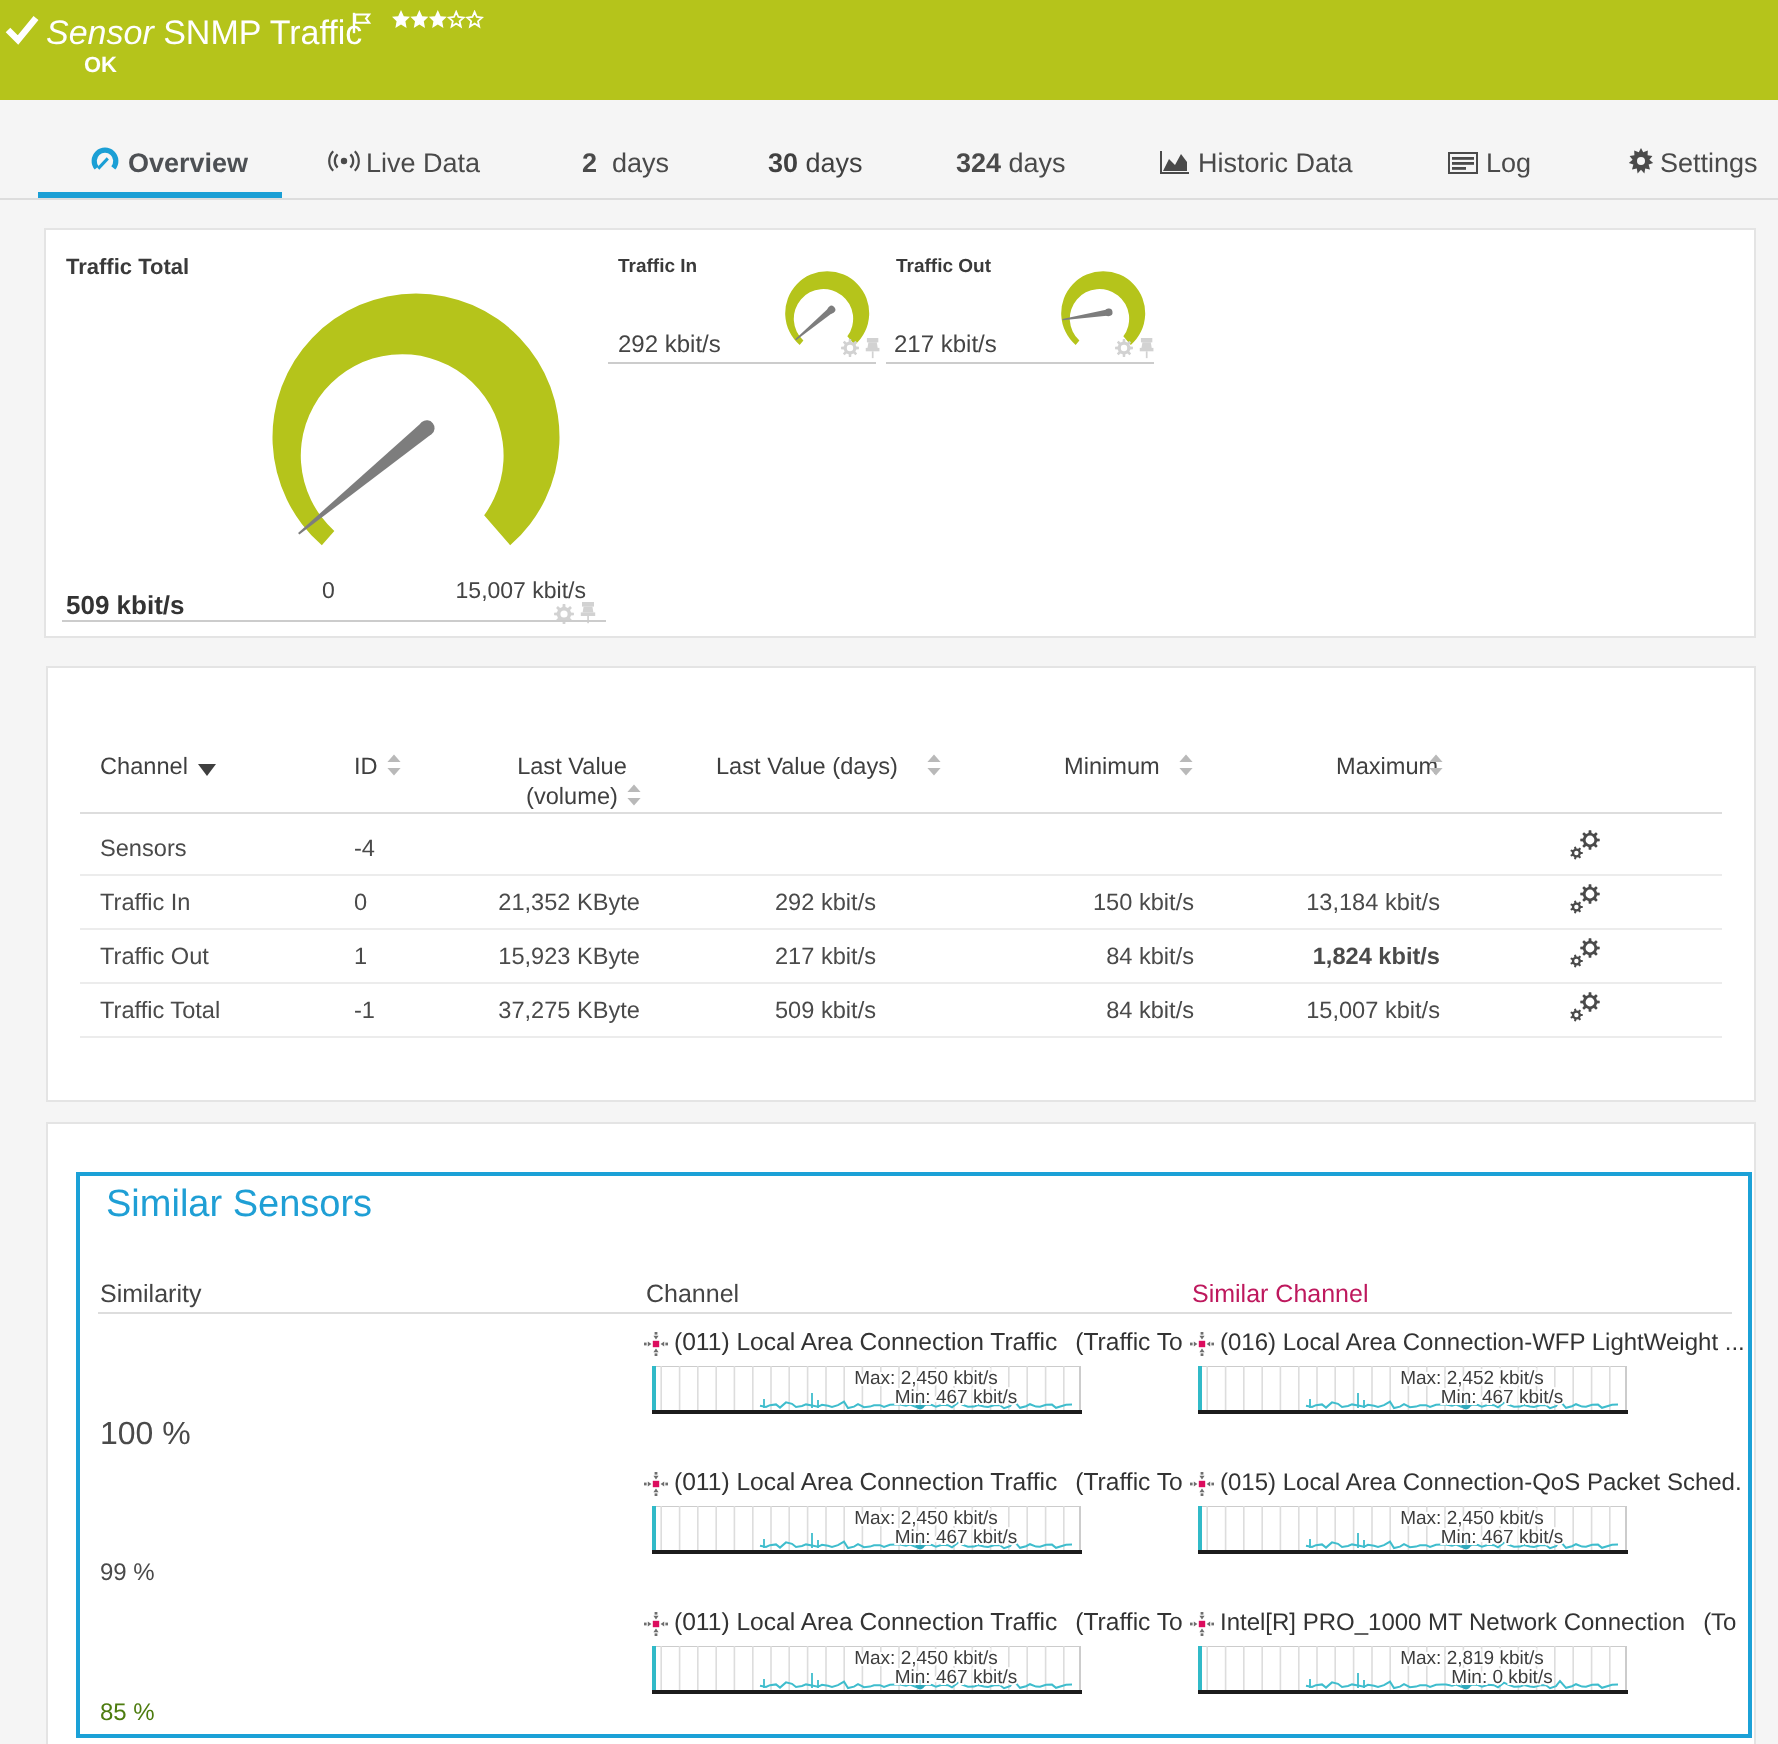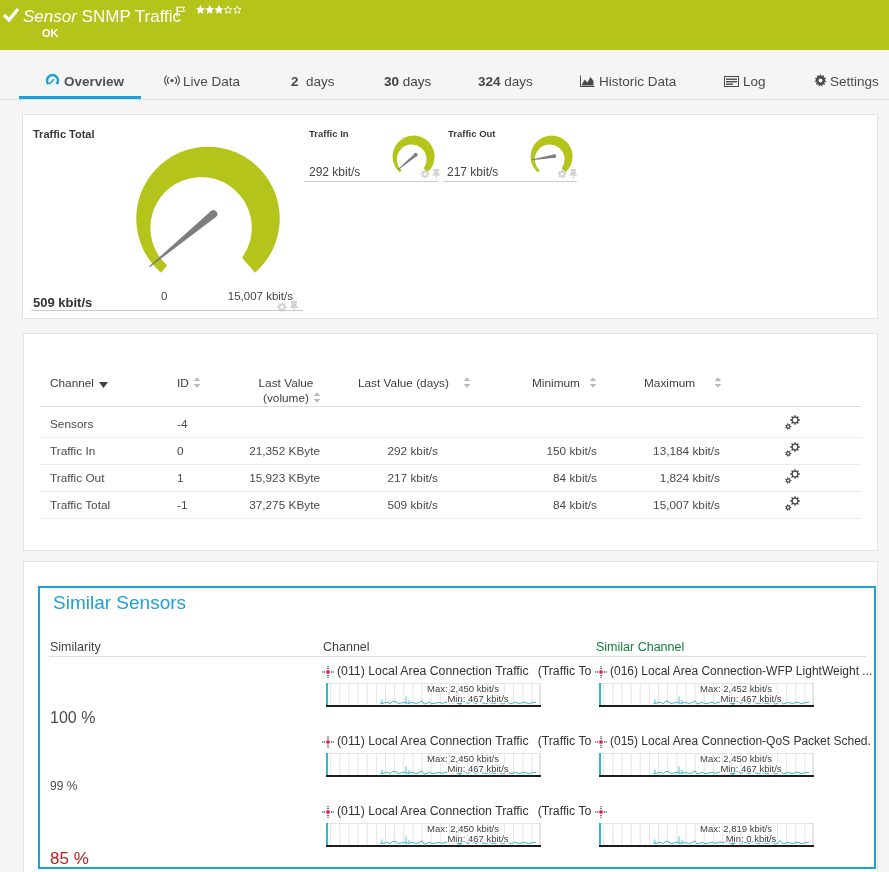--- a/index.html
+++ b/index.html
@@ -152,21 +152,21 @@
       <path d="M0.7 4 H7.3 L4 0.2 Z M0.7 7 H7.3 L4 10.8 Z" fill="#b9b9b9"></path>
     </svg>
   <div class="abs" style="left:358px;top:376px;font-size:11.8px;color:#3f3f3f;">Last Value (days)</div>
   <svg class="abs" style="left:463px;top:377px;" width="8" height="11" viewBox="0 0 8 11">
       <path d="M0.7 4 H7.3 L4 0.2 Z M0.7 7 H7.3 L4 10.8 Z" fill="#b9b9b9"></path>
     </svg>
   <div class="abs" style="left:532px;top:376px;font-size:11.8px;color:#3f3f3f;">Minimum</div>
   <svg class="abs" style="left:589px;top:377px;" width="8" height="11" viewBox="0 0 8 11">
       <path d="M0.7 4 H7.3 L4 0.2 Z M0.7 7 H7.3 L4 10.8 Z" fill="#b9b9b9"></path>
     </svg>
-  <div class="abs" style="left:644px;top:376px;font-size:11.8px;color:#3f3f3f;">Maximum</div>
+  <div class="abs" style="left:668px;top:376px;font-size:11.8px;color:#3f3f3f;">Maximum</div>
   <svg class="abs" style="left:714px;top:377px;" width="8" height="11" viewBox="0 0 8 11">
       <path d="M0.7 4 H7.3 L4 0.2 Z M0.7 7 H7.3 L4 10.8 Z" fill="#b9b9b9"></path>
     </svg>
   <div class="abs" style="left:40px;top:406px;width:821px;height:1px;background:#ddd;"></div>
   <div class="abs" style="left:40px;top:437px;width:821px;height:1px;background:#ececec;"></div>
   <div class="abs" style="left:40px;top:464px;width:821px;height:1px;background:#ececec;"></div>
   <div class="abs" style="left:40px;top:491px;width:821px;height:1px;background:#ececec;"></div>
   <div class="abs" style="left:40px;top:518px;width:821px;height:1px;background:#ececec;"></div>
 
   <div class="abs" style="left:50px;top:417px;font-size:11.8px;color:#4a4a4a;">Sensors</div>
@@ -175,21 +175,21 @@
   <div class="abs" style="left:177px;top:444px;font-size:11.8px;color:#4a4a4a;">0</div>
   <div class="abs" style="left:220px;top:444px;width:100px;text-align:right;font-size:11.8px;color:#4a4a4a;">21,352 KByte</div>
   <div class="abs" style="left:338px;top:444px;width:100px;text-align:right;font-size:11.8px;color:#4a4a4a;">292 kbit/s</div>
   <div class="abs" style="left:497px;top:444px;width:100px;text-align:right;font-size:11.8px;color:#4a4a4a;">150 kbit/s</div>
   <div class="abs" style="left:620px;top:444px;width:100px;text-align:right;font-size:11.8px;color:#4a4a4a;">13,184 kbit/s</div>
   <div class="abs" style="left:50px;top:471px;font-size:11.8px;color:#4a4a4a;">Traffic Out</div>
   <div class="abs" style="left:177px;top:471px;font-size:11.8px;color:#4a4a4a;">1</div>
   <div class="abs" style="left:220px;top:471px;width:100px;text-align:right;font-size:11.8px;color:#4a4a4a;">15,923 KByte</div>
   <div class="abs" style="left:338px;top:471px;width:100px;text-align:right;font-size:11.8px;color:#4a4a4a;">217 kbit/s</div>
   <div class="abs" style="left:497px;top:471px;width:100px;text-align:right;font-size:11.8px;color:#4a4a4a;">84 kbit/s</div>
-  <div class="abs" style="left:620px;top:471px;width:100px;text-align:right;font-size:11.8px;color:#4a4a4a;">1,824 kbit/s</div>
+  <div class="abs" style="left:620px;top:471px;width:100px;text-align:right;font-size:11.8px;color:#4a4a4a;font-weight:bold;">1,824 kbit/s</div>
   <div class="abs" style="left:50px;top:498px;font-size:11.8px;color:#4a4a4a;">Traffic Total</div>
   <div class="abs" style="left:177px;top:498px;font-size:11.8px;color:#4a4a4a;">-1</div>
   <div class="abs" style="left:220px;top:498px;width:100px;text-align:right;font-size:11.8px;color:#4a4a4a;">37,275 KByte</div>
   <div class="abs" style="left:338px;top:498px;width:100px;text-align:right;font-size:11.8px;color:#4a4a4a;">509 kbit/s</div>
   <div class="abs" style="left:497px;top:498px;width:100px;text-align:right;font-size:11.8px;color:#4a4a4a;">84 kbit/s</div>
   <div class="abs" style="left:620px;top:498px;width:100px;text-align:right;font-size:11.8px;color:#4a4a4a;">15,007 kbit/s</div>
   <svg class="abs" style="left:785px;top:415px;" width="16" height="16" viewBox="0 0 16 16">
       <path d="M13.52 4.23 L14.86 4.37 L14.86 5.63 L13.52 5.77 L13.03 6.94 L13.88 7.99 L12.99 8.88 L11.94 8.03 L10.77 8.52 L10.63 9.86 L9.37 9.86 L9.23 8.52 L8.06 8.03 L7.01 8.88 L6.12 7.99 L6.97 6.94 L6.48 5.77 L5.14 5.63 L5.14 4.37 L6.48 4.23 L6.97 3.06 L6.12 2.01 L7.01 1.12 L8.06 1.97 L9.23 1.48 L9.37 0.14 L10.63 0.14 L10.77 1.48 L11.94 1.97 L12.99 1.12 L13.88 2.01 L13.03 3.06 Z" fill="#4a4a4a"></path>
       <circle cx="10" cy="5" r="2.2" fill="#fff"></circle>
       <path d="M5.43 10.94 L6.36 11.03 L6.36 11.97 L5.43 12.06 L5.03 12.89 L5.54 13.68 L4.80 14.27 L4.15 13.59 L3.25 13.80 L2.96 14.69 L2.04 14.48 L2.16 13.55 L1.43 12.97 L0.55 13.30 L0.14 12.45 L0.95 11.96 L0.95 11.04 L0.14 10.55 L0.55 9.70 L1.43 10.03 L2.16 9.45 L2.04 8.52 L2.96 8.31 L3.25 9.20 L4.15 9.41 L4.80 8.73 L5.54 9.32 L5.03 10.11 Z" fill="#4a4a4a"></path>
@@ -212,25 +212,25 @@
       <circle cx="10" cy="5" r="2.2" fill="#fff"></circle>
       <path d="M5.43 10.94 L6.36 11.03 L6.36 11.97 L5.43 12.06 L5.03 12.89 L5.54 13.68 L4.80 14.27 L4.15 13.59 L3.25 13.80 L2.96 14.69 L2.04 14.48 L2.16 13.55 L1.43 12.97 L0.55 13.30 L0.14 12.45 L0.95 11.96 L0.95 11.04 L0.14 10.55 L0.55 9.70 L1.43 10.03 L2.16 9.45 L2.04 8.52 L2.96 8.31 L3.25 9.20 L4.15 9.41 L4.80 8.73 L5.54 9.32 L5.03 10.11 Z" fill="#4a4a4a"></path>
       <circle cx="3.2" cy="11.5" r="1.1" fill="#fff"></circle>
     </svg>
 
   <div class="card" style="left:23px;top:561px;width:855px;height:311px;border-bottom:none;"></div>
   <div class="abs" style="left:38px;top:586px;width:838px;height:283px;border:2px solid #1ba1d7;box-sizing:border-box;"></div>
   <div class="abs" style="left:53px;top:592px;font-size:19px;color:#1f9fd5;">Similar Sensors</div>
   <div class="abs" style="left:50px;top:640px;font-size:12.5px;color:#444;">Similarity</div>
   <div class="abs" style="left:323px;top:640px;font-size:12.5px;color:#444;">Channel</div>
-  <div class="abs" style="left:596px;top:640px;font-size:12.5px;color:#15803d;">Similar Channel</div>
+  <div class="abs" style="left:596px;top:640px;font-size:12.5px;color:#be185d;">Similar Channel</div>
   <div class="abs" style="left:49px;top:656px;width:817px;height:1px;background:#ddd;"></div>
   <div class="abs" style="left:50px;top:709px;font-size:16px;color:#4a4a4a;">100 %</div>
   <div class="abs" style="left:50px;top:779px;font-size:12px;color:#4a4a4a;">99 %</div>
-  <div class="abs" style="left:50px;top:849px;font-size:17px;color:#b91c1c;">85 %</div>
+  <div class="abs" style="left:50px;top:849px;font-size:12px;color:#4d7c0f;">85 %</div>
   <svg class="abs" style="left:322px;top:666px;" width="12" height="12" viewBox="0 0 12 12">
     <path d="M4.7 1.9 H7.3 L6 3.7 Z M4.7 10.1 H7.3 L6 8.3 Z M1.9 4.7 V7.3 L3.7 6 Z M10.1 4.7 V7.3 L8.3 6 Z" fill="#6e6e6e"></path>
     <rect x="5.3" y="0" width="1.4" height="1.3" fill="#6e6e6e"></rect>
       <rect x="5.3" y="10.7" width="1.4" height="1.3" fill="#6e6e6e"></rect>
     <rect x="0" y="5.3" width="1.3" height="1.4" fill="#6e6e6e"></rect>
       <rect x="10.7" y="5.3" width="1.3" height="1.4" fill="#6e6e6e"></rect>
     <rect x="4.4" y="4.4" width="3.2" height="3.2" fill="#dc0d5e"></rect>
   </svg>
   <div class="abs" style="left:337px;top:664px;font-size:12.3px;color:#333;white-space:nowrap;">(011) Local Area Connection Traffic<span style="padding-left:9px;">(Traffic To</span></div>
   <svg class="abs" style="left:595px;top:666px;" width="12" height="12" viewBox="0 0 12 12">
@@ -314,20 +314,21 @@
   </svg>
   <div class="abs" style="left:337px;top:804px;font-size:12.3px;color:#333;white-space:nowrap;">(011) Local Area Connection Traffic<span style="padding-left:9px;">(Traffic To</span></div>
   <svg class="abs" style="left:595px;top:806px;" width="12" height="12" viewBox="0 0 12 12">
     <path d="M4.7 1.9 H7.3 L6 3.7 Z M4.7 10.1 H7.3 L6 8.3 Z M1.9 4.7 V7.3 L3.7 6 Z M10.1 4.7 V7.3 L8.3 6 Z" fill="#6e6e6e"></path>
     <rect x="5.3" y="0" width="1.4" height="1.3" fill="#6e6e6e"></rect>
       <rect x="5.3" y="10.7" width="1.4" height="1.3" fill="#6e6e6e"></rect>
     <rect x="0" y="5.3" width="1.3" height="1.4" fill="#6e6e6e"></rect>
       <rect x="10.7" y="5.3" width="1.3" height="1.4" fill="#6e6e6e"></rect>
     <rect x="4.4" y="4.4" width="3.2" height="3.2" fill="#dc0d5e"></rect>
   </svg>
+  <div class="abs" style="left:610px;top:804px;font-size:12px;color:#333;white-space:nowrap;">Intel[R] PRO_1000 MT Network Connection<span style="padding-left:9px;">(To</span></div>
   <svg class="abs" style="left:326px;top:823px;" width="215" height="25" viewBox="0 0 215 25">
     <rect x="0" y="0" width="214" height="23" fill="#fff" stroke="#ccc" stroke-width="1"></rect>
     <path d="M4.6 0 V24 M13.8 0 V24 M22.9 0 V24 M32.1 0 V24 M41.2 0 V24 M50.4 0 V24 M59.5 0 V24 M68.6 0 V24 M77.8 0 V24 M87.0 0 V24 M96.1 0 V24 M105.2 0 V24 M114.4 0 V24 M123.5 0 V24 M132.7 0 V24 M141.8 0 V24 M151.0 0 V24 M160.2 0 V24 M169.3 0 V24 M178.4 0 V24 M187.6 0 V24 M196.8 0 V24 M205.9 0 V24" stroke="#ddd" stroke-width="0.8" fill="none"></path>
     <rect x="0" y="0" width="2" height="23" fill="#31bac8"></rect>
     <polyline points="54,19.9 57,20.5 59,19.6 62,19.2 64,20.8 67,18.2 70,18.9 72,20.5 75,20.0 77,19.2 80,19.8 83,20.4 85,19.4 88,19.9 90,20.5 93,19.6 96,17.8 98,21.0 101,20.3 103,19.1 106,20.6 109,20.3 111,19.6 114,19.6 116,20.5 119,19.4 122,19.2 124,19.3 127,19.9 129,19.3 132,20.5 135,20.5 137,19.3 140,19.5 142,20.4 145,19.4 148,19.6 150,20.7 153,18.3 155,19.3 158,20.4 161,20.3 163,19.5 166,20.2 168,20.5 171,19.6 174,19.6 176,21.1 179,20.1 181,17.5 184,20.9 187,20.1 189,19.1 192,20.3 194,20.4 197,19.4 200,19.3 202,20.9 205,20.0 207,19.4 210,19.3" stroke="#3fbdcd" stroke-width="1" fill="none"></polyline>
     <path d="M56 21 V16.5 M80 21 V13.5 M83 21 V17" stroke="#3fbdcd" stroke-width="0.9"></path>
     <circle cx="134" cy="19.3" r="2.4" fill="#2fa9bc"></circle>
     <rect x="0" y="22" width="215" height="2" fill="#1c1c1c"></rect>
     <text x="137" y="9" font-size="9.5" fill="#3d3d3d" text-anchor="middle" style="paint-order:stroke;stroke:#fff;stroke-width:2px;">Max: 2,450 kbit/s</text>
     <text x="152" y="18.5" font-size="9.5" fill="#3d3d3d" text-anchor="middle" style="paint-order:stroke;stroke:#fff;stroke-width:2px;">Min: 467 kbit/s</text>

